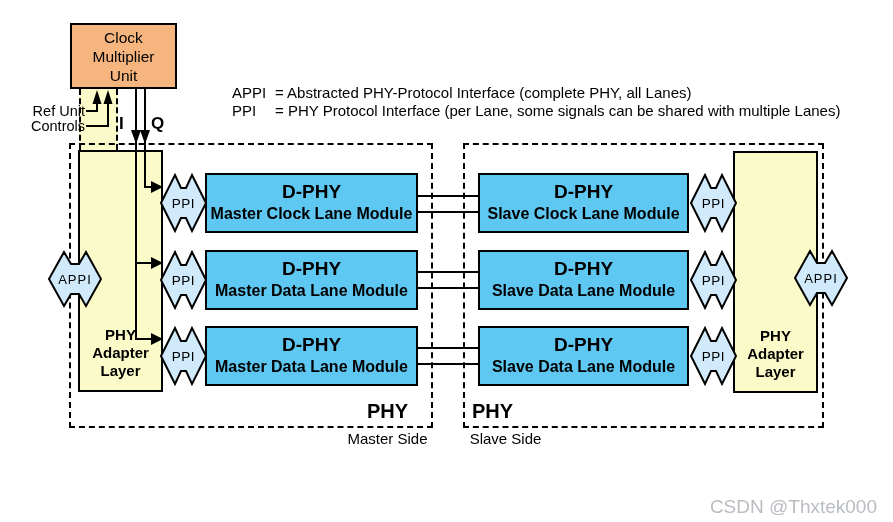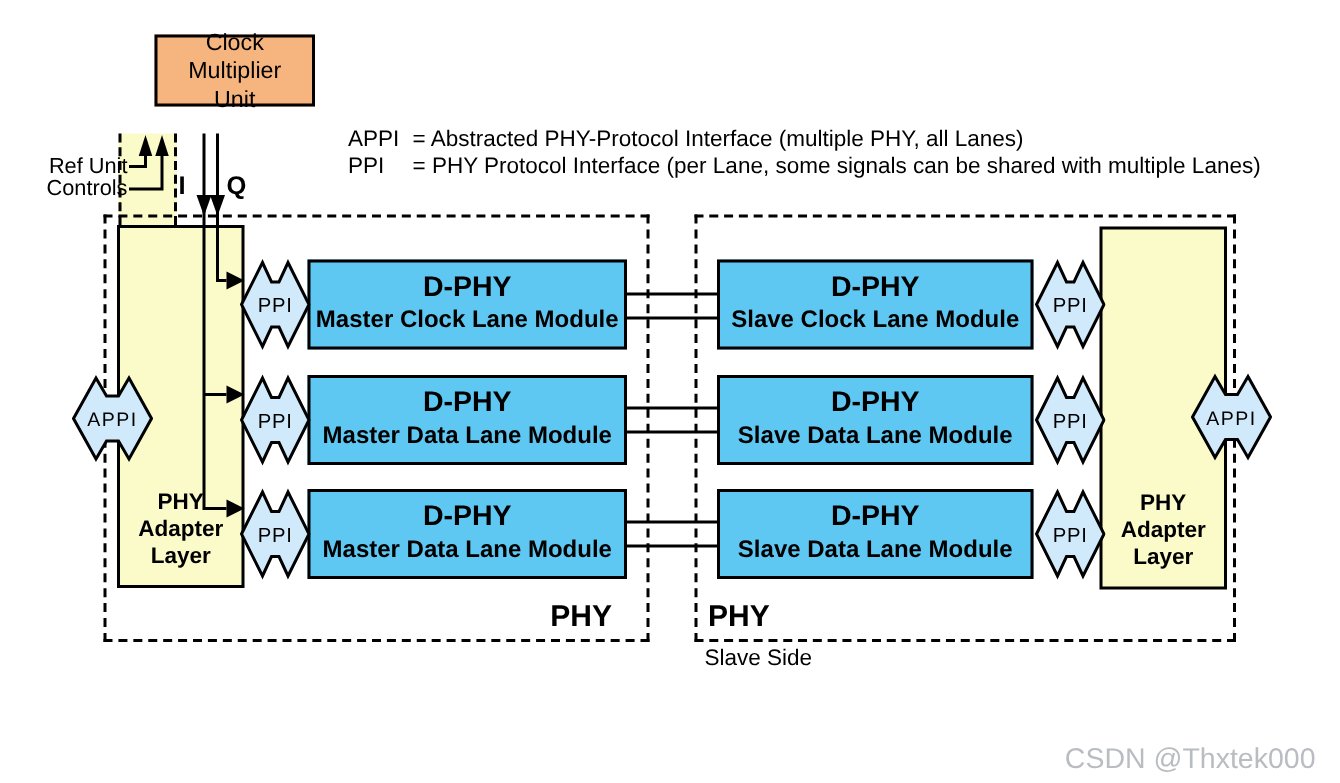--- a/index.html
+++ b/index.html
@@ -6,22 +6,22 @@
   #canvas{
     position:relative;width:893px;height:522px;background:#fff;overflow:hidden;
     font-family:"Liberation Sans",sans-serif;color:#000;
   }
   .abs{position:absolute;}
   .box{position:absolute;border:2px solid #000;box-sizing:border-box;}
   .dashedbox{position:absolute;border:2px dashed #000;box-sizing:border-box;background:transparent;}
   .center{display:flex;align-items:center;justify-content:center;text-align:center;}
   .preline{white-space:pre-line;}
   
-  #cmu{left:70px;top:23px;width:107px;height:48px;background:var(--cmu-fill);z-index:4;
-       font-size:15.5px;line-height:19px;margin-left:33px;}
+  #cmu{left:70px;top:23px;width:107px;height:66px;background:var(--cmu-fill);z-index:4;
+       font-size:15.5px;line-height:19px;}
   
   .siglabel{position:absolute;left:22px;width:63px;text-align:right;font-size:14.5px;z-index:4;}
   #ref-clock-label{top:103px;}
   #controls-label{top:118px;}
   .iq{position:absolute;font-weight:bold;font-size:17px;z-index:6;}
   #i-label{left:119px;top:114px;}
   #q-label{left:151px;top:114px;}
   
   #legend{left:232px;top:84px;z-index:4;font-size:15px;line-height:17.5px;}
   .legend-row{display:flex;}
@@ -83,21 +83,21 @@
   </div>
 
   <div id="ref-clock-label" class="siglabel">Ref Unit</div>
   <div id="controls-label" class="siglabel">Controls</div>
   <div id="i-label" class="iq">I</div>
   <div id="q-label" class="iq">Q</div>
 
   <div id="legend" class="abs">
     <div class="legend-row">
       <span class="legend-term">APPI</span>
-      <span>= Abstracted PHY-Protocol Interface (multiple PHY, all Lanes)</span>
+      <span>= Abstracted PHY-Protocol Interface (complete PHY, all Lanes)</span>
     </div>
     <div class="legend-row">
       <span class="legend-term">PPI</span>
       <span>= PHY Protocol Interface (per Lane, some signals can be shared with multiple Lanes)</span>
     </div>
   </div>
 
   <div id="cmu-strip" class="abs"></div>
 
   <div id="master-boundary" class="dashedbox"></div>
@@ -186,20 +186,21 @@
   </div>
   <div id="slave-appi" class="appi">
     <svg width="54" height="60" viewBox="0 0 54 60">
       <polygon points="1,30 16,3 23,15 31,15 38,3 53,30 38,57 31,45 23,45 16,57" style="fill:var(--ppi-fill);stroke:#000;stroke-width:2"></polygon>
     </svg>
     <span class="lbl">APPI</span>
   </div>
 
   <div id="master-phy-label" class="phy-big">PHY</div>
   <div id="slave-phy-label" class="phy-big">PHY</div>
+  <div id="master-side-label" class="side-label">Master Side</div>
   <div id="slave-side-label" class="side-label">Slave Side</div>
 
   <div id="watermark" class="abs">CSDN @Thxtek000</div>
 
   <svg id="overlay">
     <g stroke="#000" stroke-width="2" fill="none">
 
       <path d="M86,111 H97 V102"></path>
       <path d="M86,126 H108 V102"></path>
 

